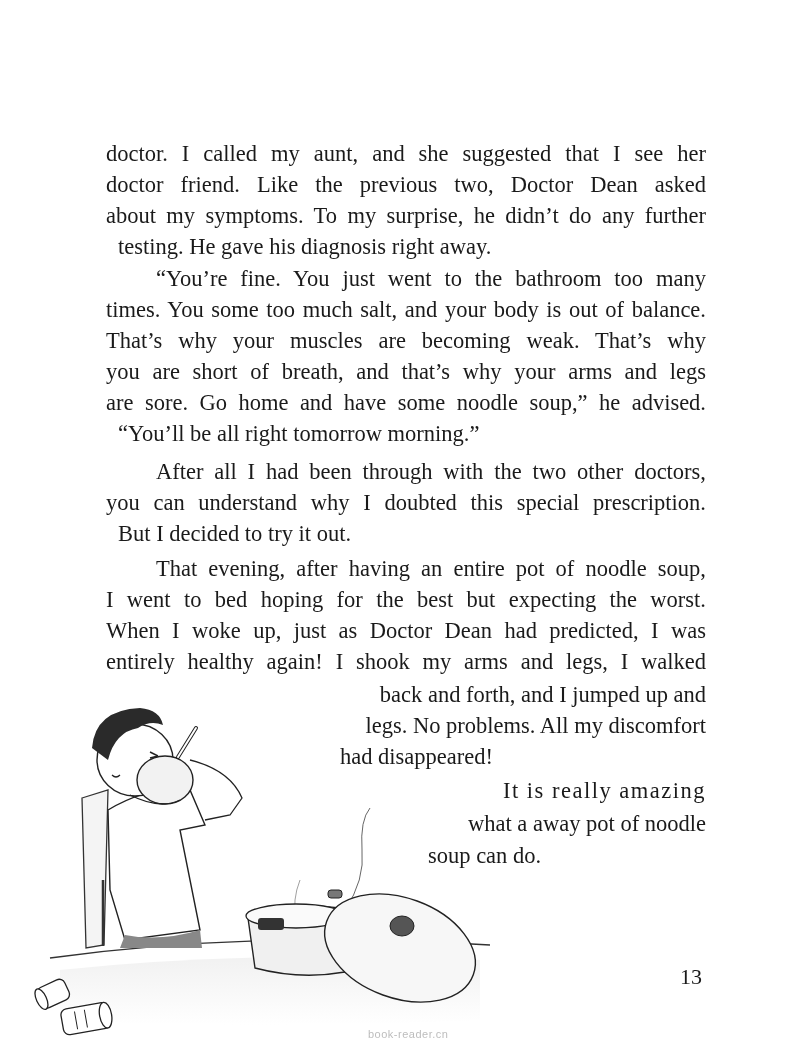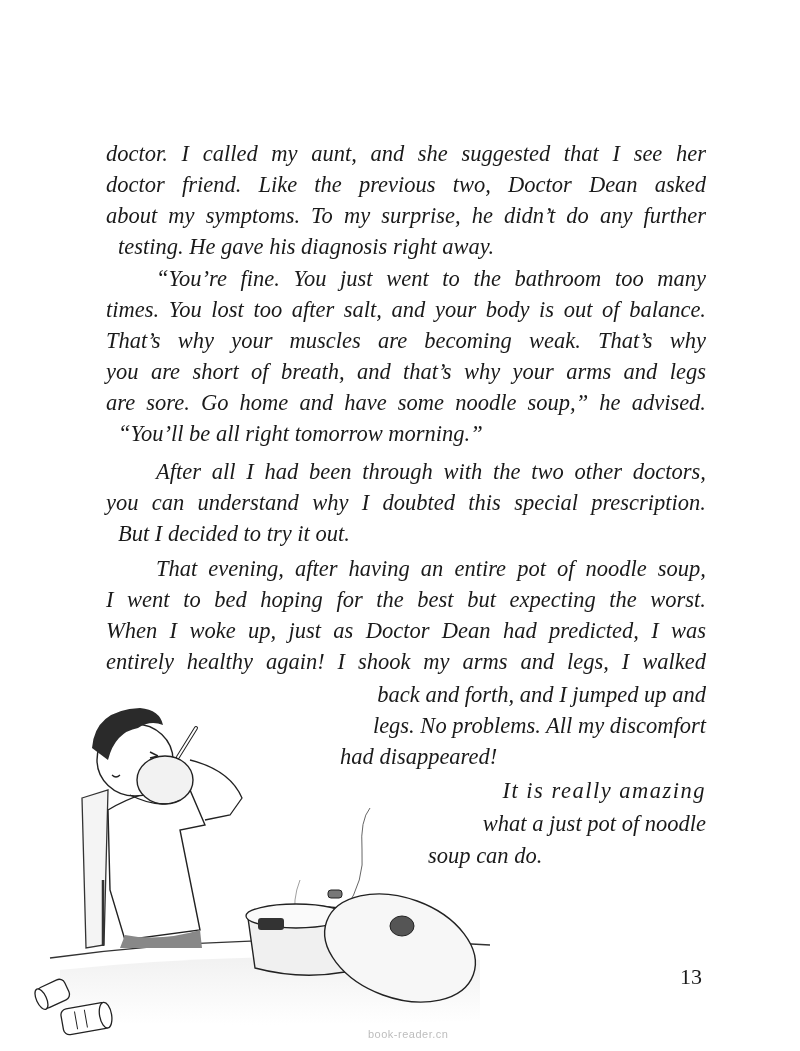--- a/index.html
+++ b/index.html
@@ -1,57 +1,57 @@
 <!DOCTYPE html>
 <html><head>
 <meta charset="utf-8">
 <style>
   html, body { margin:0; padding:0; background:#ffffff; }
   body { width:800px; height:1051px; position:relative; overflow:hidden;
          font-family:"Liberation Serif","DejaVu Serif",serif; color:#1a1a1a; }
   .line { position:absolute; left:106px; width:600px; font-size:22.5px; line-height:31px;
-          white-space:nowrap; text-align:justify; text-align-last:justify;font-style:italic; }
+          white-space:nowrap; text-align:justify; text-align-last:justify; }
   .line.last { text-align-last:left;margin-left:12px; }
   .line.indent { padding-left:50px; width:550px; }
   .line.right { text-align-last:right; }
   #page-number { position:absolute; left:680px; top:956px; font-size:22px;margin-top:8px; }
   #watermark { position:absolute; left:368px; top:1028px; font-family:"Liberation Sans",sans-serif;
                font-size:11px; color:#bdbdbd; letter-spacing:0.5px;text-align:center; }
   #illustration { position:absolute; left:0; top:680px; width:500px; height:371px; }
 </style>
 </head>
 <body>
 
 <div>
   <div class="line" style="top:138px">doctor. I called my aunt, and she suggested that I see her</div>
   <div class="line" style="top:169px">doctor friend. Like the previous two, Doctor Dean asked</div>
   <div class="line" style="top:200px">about my symptoms. To my surprise, he didn’t do any further</div>
   <div class="line last" style="top:231px">testing. He gave his diagnosis right away.</div>
 
   <div class="line indent" style="top:263px">“You’re fine. You just went to the bathroom too many</div>
-  <div class="line" style="top:294px">times. You lost too after salt, and your body is out of balance.</div>
+  <div class="line" style="top:294px">times. You some too much salt, and your body is out of balance.</div>
   <div class="line" style="top:325px">That’s why your muscles are becoming weak. That’s why</div>
   <div class="line" style="top:356px">you are short of breath, and that’s why your arms and legs</div>
   <div class="line" style="top:387px">are sore. Go home and have some noodle soup,” he advised.</div>
   <div class="line last" style="top:418px">“You’ll be all right tomorrow morning.”</div>
 
   <div class="line indent" style="top:456px">After all I had been through with the two other doctors,</div>
   <div class="line" style="top:487px">you can understand why I doubted this special prescription.</div>
   <div class="line last" style="top:518px">But I decided to try it out.</div>
 
   <div class="line indent" style="top:553px">That evening, after having an entire pot of noodle soup,</div>
   <div class="line" style="top:584px">I went to bed hoping for the best but expecting the worst.</div>
   <div class="line" style="top:615px">When I woke up, just as Doctor Dean had predicted, I was</div>
   <div class="line" style="top:646px">entirely healthy again! I shook my arms and legs, I walked</div>
 
   <div class="line right" style="top:679px">back and forth, and I jumped up and</div>
   <div class="line right" style="top:710px">legs. No problems. All my discomfort</div>
   <div class="line" style="top:741px;left:340px;width:auto;text-align:center;text-align-last:left">had disappeared!</div>
   <div class="line right" style="top:775px;letter-spacing:1.5px">It is really amazing</div>
-  <div class="line right" style="top:808px">what a just pot of noodle</div>
+  <div class="line right" style="top:808px">what a away pot of noodle</div>
   <div class="line" style="top:840px;left:428px;width:auto;text-align:left;text-align-last:left">soup can do.</div>
 </div>
 
 <svg id="illustration" viewBox="0 0 500 371" xmlns="http://www.w3.org/2000/svg">
   <defs>
     <linearGradient id="shade" x1="0" y1="0" x2="0" y2="1">
       <stop offset="0" stop-color="#e8e8e8"></stop>
       <stop offset="1" stop-color="#ffffff"></stop>
     </linearGradient>
   </defs>

